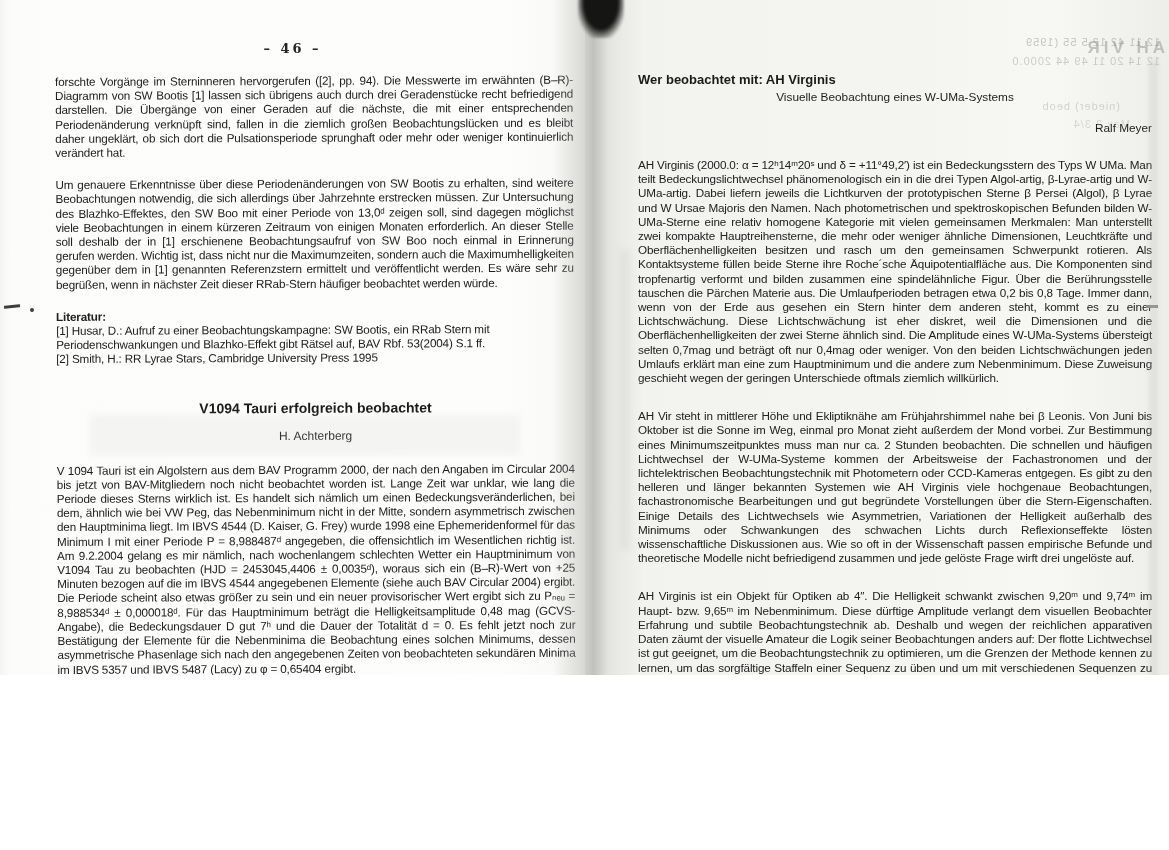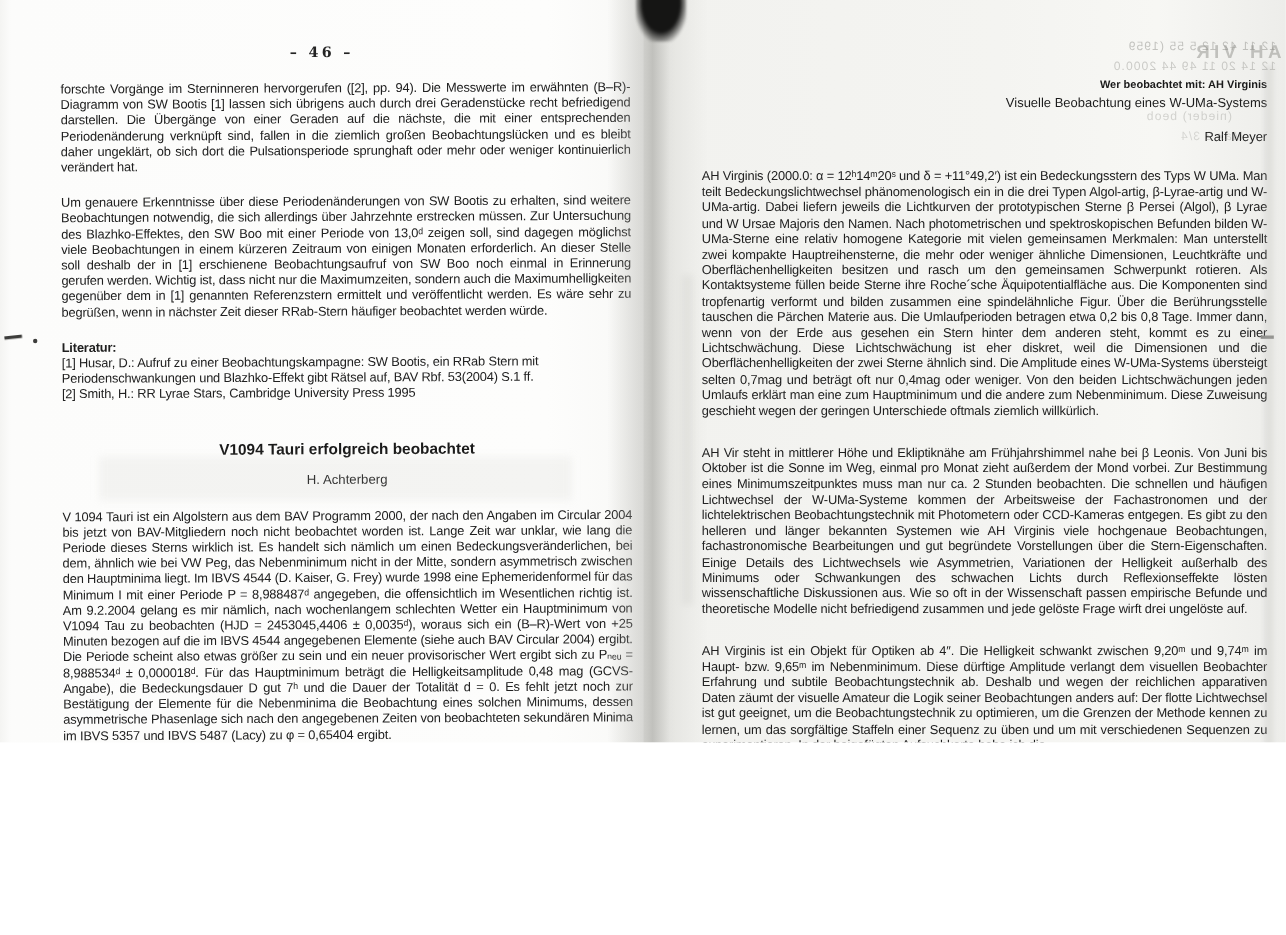--- a/index.html
+++ b/index.html
@@ -24,22 +24,22 @@
   }
   .para{margin:0 0 18px 0;}
   .para-wide{margin:0 0 24px 0;}
   .refs{margin:2px 0 0 0;}
   .refs .body-text{text-align:left;}
   .bold{font-weight:bold;}
   .art-title{font-size:14px;font-weight:bold;text-align:center;margin:34px 0 0 0;color:#1a1a1a;}
   .art-author{font-size:12px;text-align:center;margin:13px 0 0 0;}
   .art-body{margin:20px 0 0 0;}
   .signature{font-size:11.7px;text-align:right;margin:13px 2px 0 0;}
-  .hdr-title{font-size:10px;font-weight:bold;text-align:right;color:#1a1a1a;}
-  .hdr-sub{font-size:11.8px;text-align:right;margin-top:3px;}
+  .hdr-title{font-size:13px;font-weight:bold;text-align:left;color:#1a1a1a;}
+  .hdr-sub{font-size:11.8px;text-align:center;margin-top:3px;}
   .hdr-author{font-size:11.8px;text-align:right;margin-top:17px;}
   .first-para{margin-top:23px;}
   
   .gutter-shadow{
     position:absolute;left:552px;top:0;width:92px;height:850px;pointer-events:none;
     background:linear-gradient(90deg,rgba(190,190,185,0) 0%,rgba(175,175,170,0.45) 36%,rgba(150,150,145,0.5) 45%,rgba(200,200,195,0.3) 62%,rgba(230,230,226,0) 100%);
   }
   .gutter-top-blob{
     position:absolute;left:578px;top:-6px;width:46px;height:44px;pointer-events:none;
     background:radial-gradient(ellipse at 50% 20%,#151514 52%,rgba(21,21,20,0) 78%);

